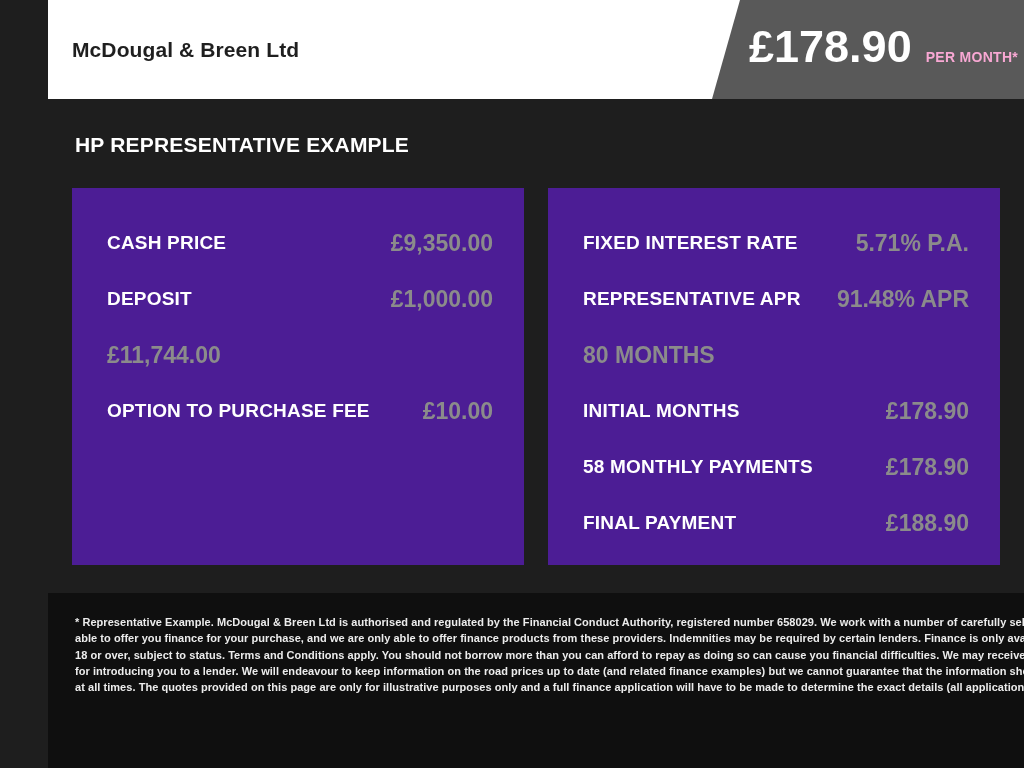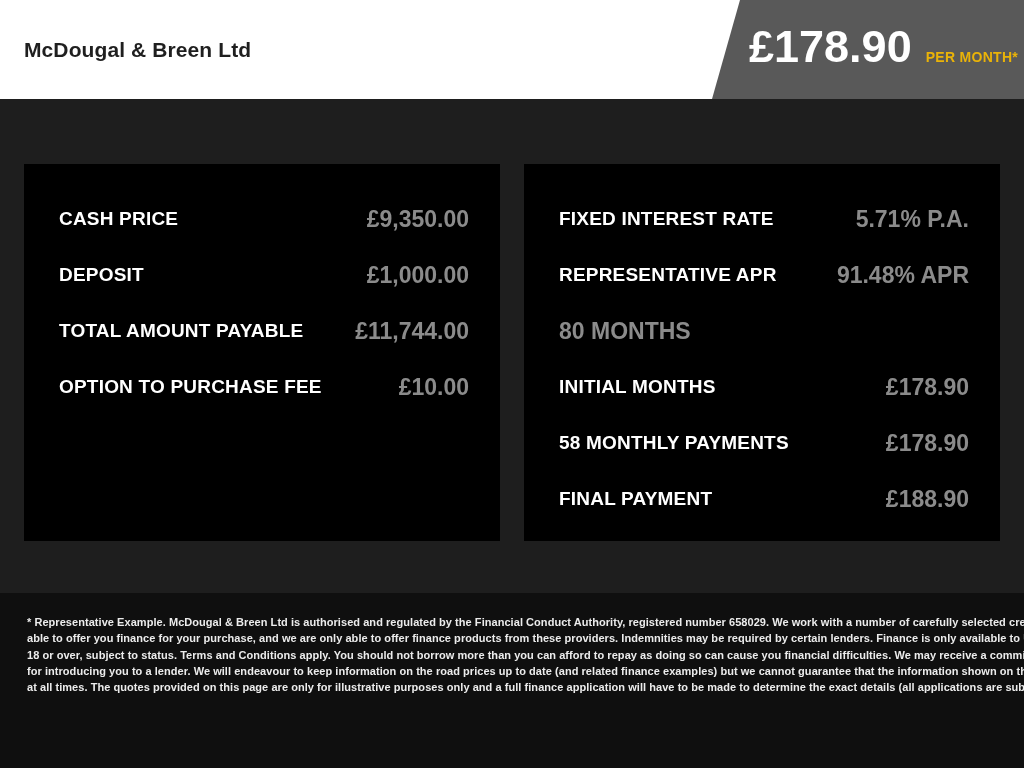--- a/index.html
+++ b/index.html
@@ -2,21 +2,21 @@
 <html><head>
 <meta charset="utf-8">
 <style>
   * { margin: 0; padding: 0; box-sizing: border-box; }
   html, body { width: 1024px; height: 768px; }
   body {
     font-family: "Liberation Sans", sans-serif;
     background: #1e1e1e;
     overflow: hidden;
   }
-  .page { width: 1024px; height: 768px; position: relative; }
+  .page { width: 1024px; height: 768px; position: relative; padding-left: 48px; }
 
   
   .topbar {
     height: 99px;
     background: #ffffff;
     position: relative;
     display: flex;
     align-items: center;
     padding-left: 24px;
   }
@@ -40,21 +40,21 @@
   }
   .price-amount {
     font-size: 45px;
     font-weight: 700;
     color: #ffffff;
     line-height: 1;
   }
   .price-period {
     font-size: 14px;
     font-weight: 700;
-    color: #eab308;
+    color: #f9a8d4;
     margin-left: 14px;
     letter-spacing: 0.3px;
   }
 
   
   .content {
     height: 494px;
     background: #1e1e1e;
     padding: 34px 24px 0 24px;
   }
@@ -66,21 +66,21 @@
     margin-left: 3px;
   }
   .panels {
     display: flex;
     gap: 24px;
     margin-top: 31px;
   }
   .panel {
     width: 476px;
     height: 377px;
-    background: #000000;
+    background: #4c1d95;
     padding: 27px 31px 0 35px;
   }
   .row {
     height: 56px;
     display: flex;
     justify-content: space-between;
     align-items: center;
   }
   .row-label {
     font-size: 19px;
@@ -118,34 +118,34 @@
 
   <header class="topbar">
     <div class="brand">McDougal &amp; Breen Ltd</div>
     <div class="price-banner">
       <span class="price-amount">£178.90</span>
       <span class="price-period">PER MONTH*</span>
     </div>
   </header>
 
   <main class="content">
+    <h1 class="section-title">HP REPRESENTATIVE EXAMPLE</h1>
 
     <div class="panels">
 
       <section class="panel">
         <div class="row">
           <span class="row-label">CASH PRICE</span>
           <span class="row-value">£9,350.00</span>
         </div>
         <div class="row">
           <span class="row-label">DEPOSIT</span>
           <span class="row-value">£1,000.00</span>
         </div>
         <div class="row">
-          <span class="row-label">TOTAL AMOUNT PAYABLE</span>
           <span class="row-value">£11,744.00</span>
         </div>
         <div class="row">
           <span class="row-label">OPTION TO PURCHASE FEE</span>
           <span class="row-value">£10.00</span>
         </div>
       </section>
 
       <section class="panel">
         <div class="row">

